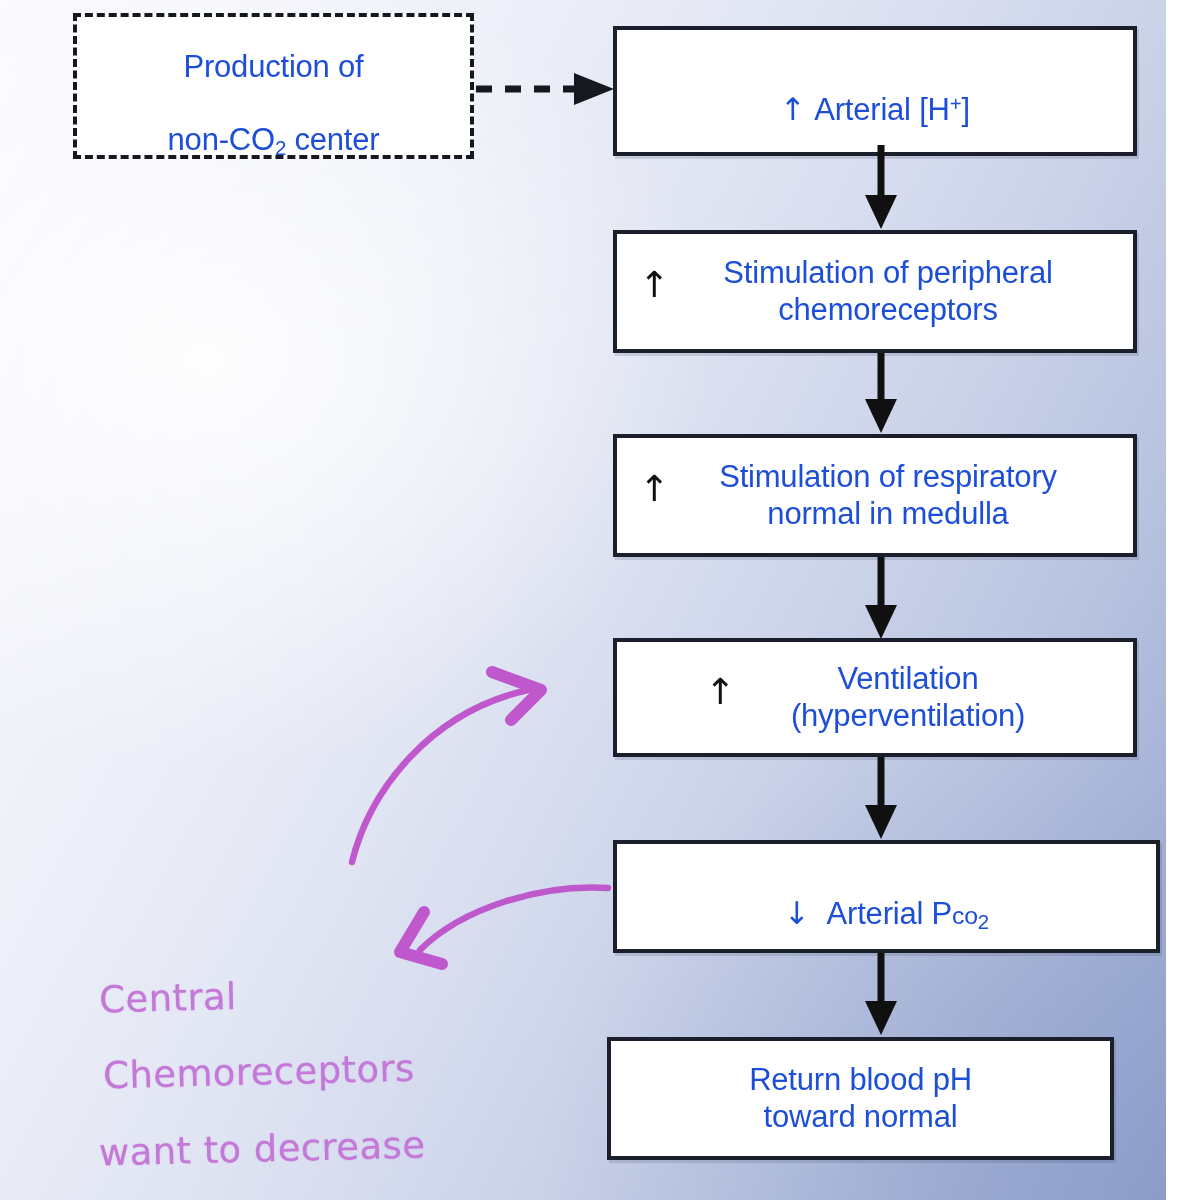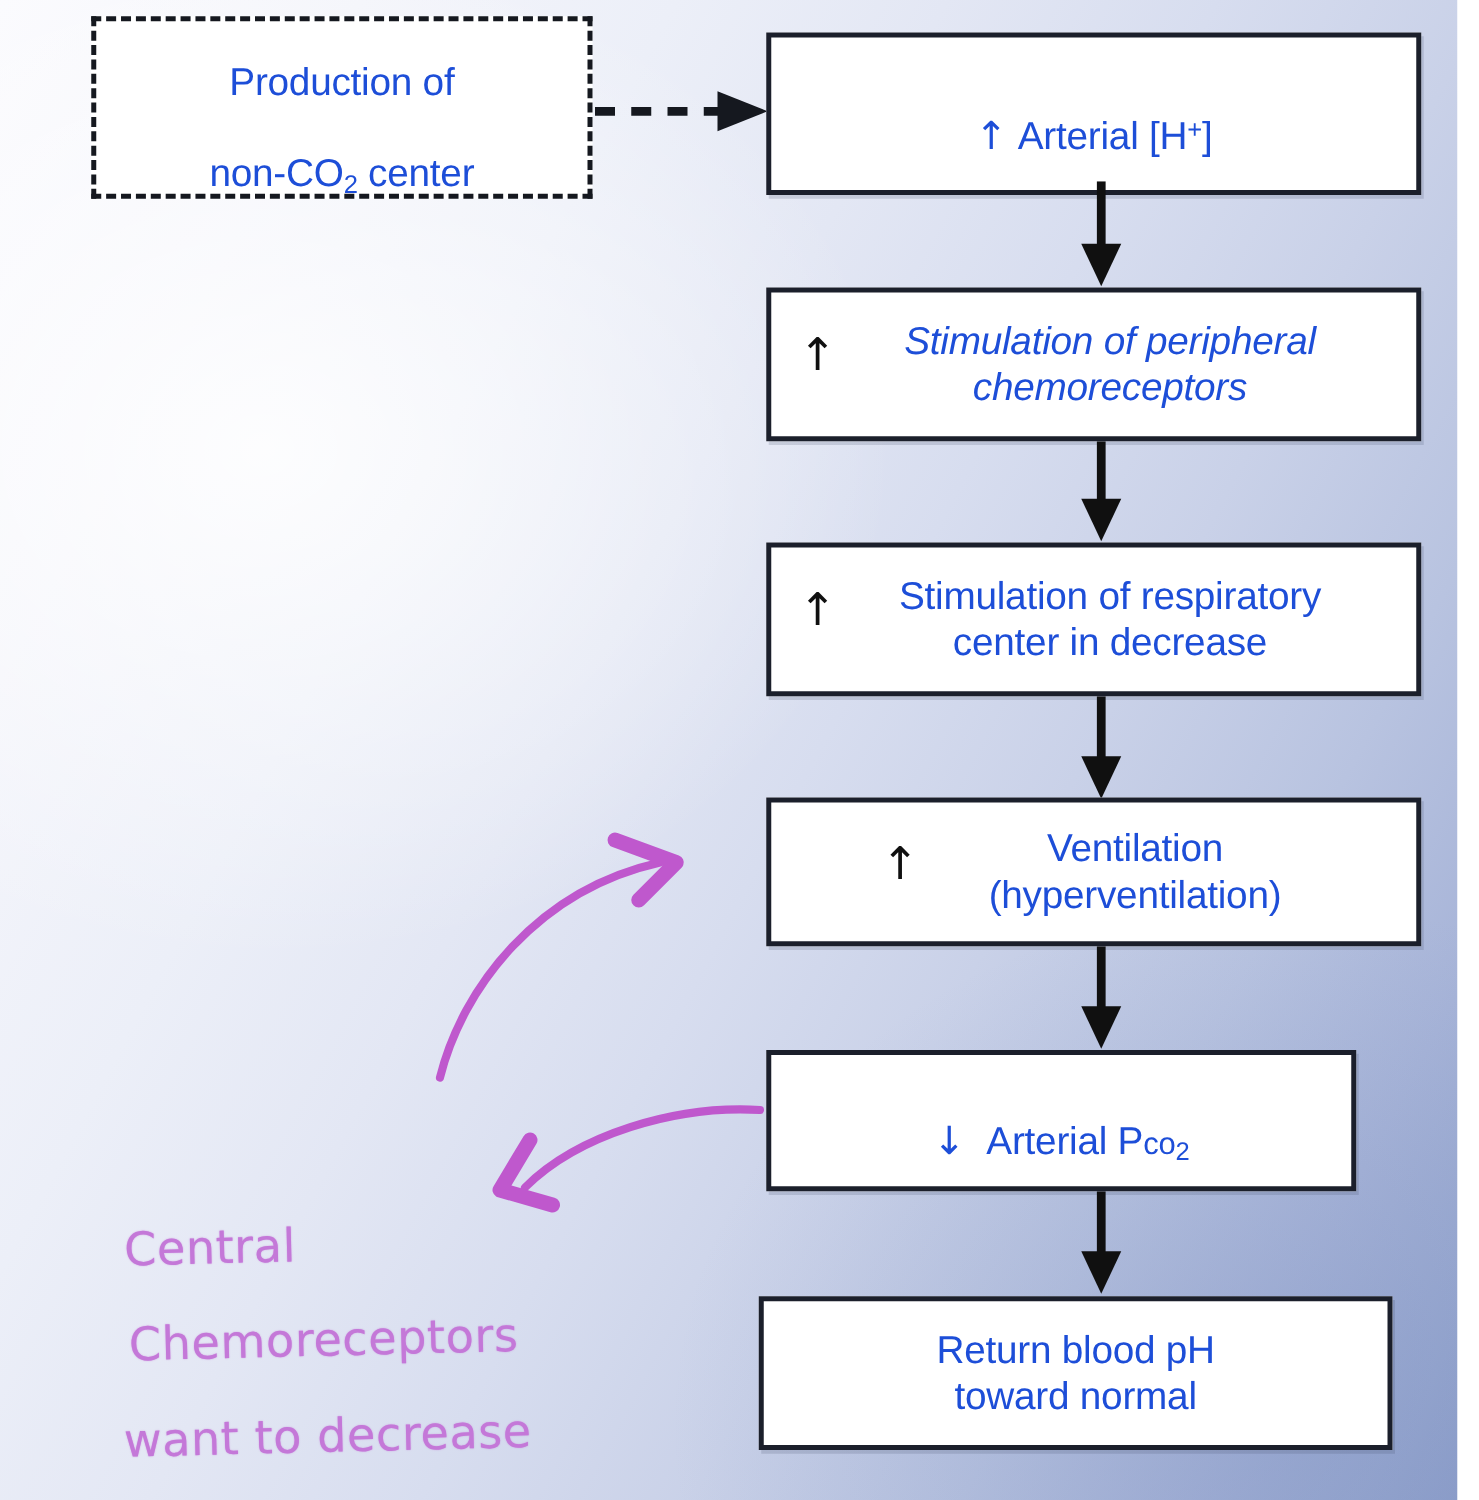--- a/index.html
+++ b/index.html
@@ -133,52 +133,52 @@
     </div>
   </div>
 
   <svg class="vconn" style="left:855px; top:145px;" width="52" height="86">
     <line x1="26" y1="0" x2="26" y2="58" stroke="#101010" stroke-width="7"></line>
     <polygon points="10,50 42,50 26,84" fill="#101010"></polygon>
   </svg>
 
   <div class="fbox" style="left:613px; top:230px; width:524px; height:123px;">
     <span class="arrowglyph" style="left:22px; top:33px;">↑</span>
-    <div class="btext" style="padding-left:26px;font-style:italic;">Stimulation of peripheral
+    <div class="btext" style="padding-left:26px;">Stimulation of peripheral
 chemoreceptors</div>
   </div>
 
   <svg class="vconn" style="left:855px; top:353px;" width="52" height="82">
     <line x1="26" y1="0" x2="26" y2="54" stroke="#101010" stroke-width="7"></line>
     <polygon points="10,46 42,46 26,80" fill="#101010"></polygon>
   </svg>
 
   <div class="fbox" style="left:613px; top:434px; width:524px; height:123px;">
     <span class="arrowglyph" style="left:22px; top:33px;">↑</span>
     <div class="btext" style="padding-left:26px;">Stimulation of respiratory
-center in decrease</div>
+normal in medulla</div>
   </div>
 
   <svg class="vconn" style="left:855px; top:557px;" width="52" height="84">
     <line x1="26" y1="0" x2="26" y2="56" stroke="#101010" stroke-width="7"></line>
     <polygon points="10,48 42,48 26,82" fill="#101010"></polygon>
   </svg>
 
   <div class="fbox" style="left:613px; top:638px; width:524px; height:119px;">
     <span class="arrowglyph" style="left:88px; top:32px;">↑</span>
     <div class="btext" style="padding-left:66px;">Ventilation
 (hyperventilation)</div>
   </div>
 
   <svg class="vconn" style="left:855px; top:757px;" width="52" height="84">
     <line x1="26" y1="0" x2="26" y2="56" stroke="#101010" stroke-width="7"></line>
     <polygon points="10,48 42,48 26,82" fill="#101010"></polygon>
   </svg>
 
-  <div class="fbox" style="left:613px; top:840px; width:472px; height:113px;">
+  <div class="fbox" style="left:613px; top:840px; width:547px; height:113px;">
     <div class="btext">
       <span style="font-family:'DejaVu Sans',sans-serif;">↓</span>&nbsp;&nbsp;<span>Arterial P</span><span class="smcap">co</span><sub>2</sub>
     </div>
   </div>
 
   <svg class="vconn" style="left:855px; top:953px;" width="52" height="84">
     <line x1="26" y1="0" x2="26" y2="56" stroke="#101010" stroke-width="7"></line>
     <polygon points="10,48 42,48 26,82" fill="#101010"></polygon>
   </svg>
 

